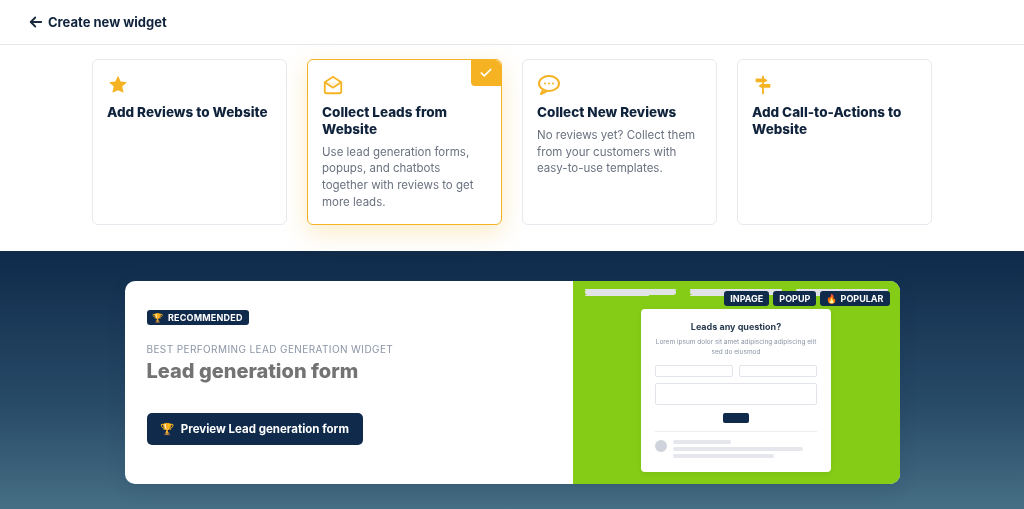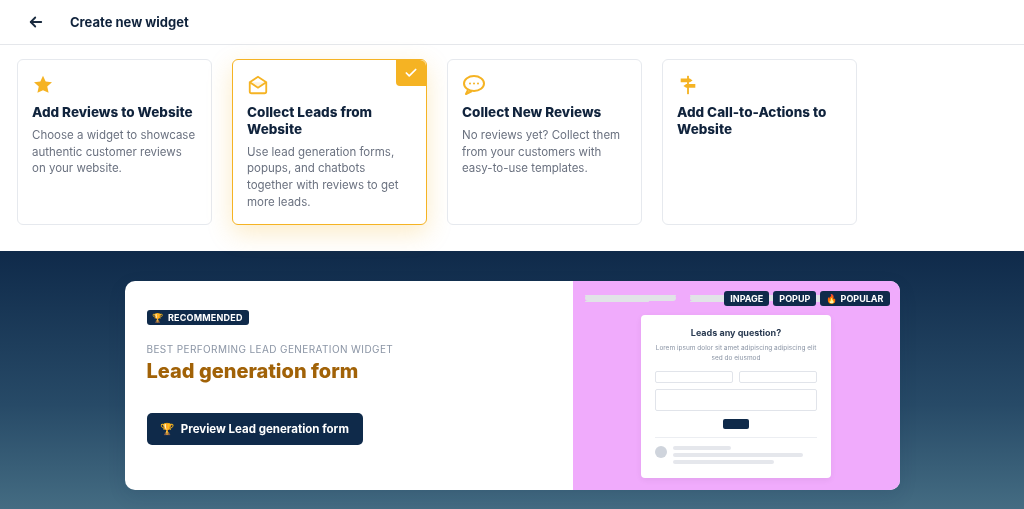--- a/index.html
+++ b/index.html
@@ -10,41 +10,41 @@
     --amber:#f5b323;
     --accent:#f5b323;
     --card:#ffffff;
     --bg:#ffffff;
     --divider:#e5e7eb;
     --shadow:0 6px 18px rgba(15,42,74,.12);
     --radius:6px;
   }
   *{box-sizing:border-box;font-family:Inter,Segoe UI,Arial,Helvetica,sans-serif;}
   body{margin:0;background:#fff;color:var(--text);}
-  .topbar{display:flex;align-items:center;gap:22px;padding:10px 24px;border-bottom:1px solid var(--divider);}
+  .topbar{display:flex;align-items:center;padding:10px 24px;border-bottom:1px solid var(--divider);}
   .back-btn{display:inline-flex;align-items:center;justify-content:center;width:24px;height:24px;border-radius:4px;color:#1a2b3f;}
   .topbar h1{font-size:13px;font-weight:700;margin:0;color:#10233c;}
 
-  .cards-row{display:flex;gap:20px;padding:14px 17px 26px;}
+  .cards-row{display:flex;gap:20px;justify-content:center;padding:14px 17px 26px;}
   .card{position:relative;width:195px;min-height:155px;border:1px solid #e6e9ee;border-radius:var(--radius);padding:14px 14px 14px 14px;background:#fff;}
   .card.selected{border-color:var(--amber);box-shadow:0 8px 24px rgba(245,179,35,.25);}
   .card .sel-corner{position:absolute;top:0;right:0;width:30px;height:26px;background:var(--amber);border-radius:0 var(--radius) 0 4px;display:flex;align-items:center;justify-content:center;color:#fff;}
   .card .icon{color:var(--amber);height:22px;display:flex;align-items:center;margin-bottom:8px;}
   .card h3{font-size:13.5px;font-weight:800;margin:4px 0 6px;color:#10233c;line-height:1.25;}
   .card p{font-size:11.5px;color:#6b7280;margin:0;line-height:1.45;}
 
   .hero-wrap{background:linear-gradient(180deg,#0f2a4a 0%,#274a67 55%,#4a7388 100%);padding:30px 24px 40px;}
   .hero{max-width:775px;margin:0 auto;background:#fff;border-radius:10px;box-shadow:var(--shadow);display:flex;overflow:hidden;min-height:170px;}
   .hero-left{flex:1;padding:24px 22px;position:relative;}
   .badge{display:inline-flex;align-items:center;gap:4px;background:#0f2a4a;color:#fff;border-radius:3px;padding:2px 6px;font-size:9px;font-weight:700;letter-spacing:.2px;}
   .subhead{font-size:10px;color:#8b95a5;letter-spacing:.4px;margin-top:18px;text-transform:uppercase;}
-  .hero-title{font-size:20px;font-weight:800;color:#a16207;margin:4px 0 30px;}
+  .hero-title{font-size:20px;font-weight:800;color:#737373;margin:4px 0 30px;}
   .cta{display:inline-flex;align-items:center;gap:6px;background:#0f2a4a;color:#fff;border:none;border-radius:5px;padding:9px 14px;font-size:11.5px;font-weight:700;}
 
-  .hero-right{width:327px;background:#f0abfc;position:relative;padding:14px 12px 12px;}
+  .hero-right{width:327px;background:#84cc16;position:relative;padding:8px 12px 12px;}
   .tags{position:absolute;top:10px;right:10px;display:flex;gap:4px;}
   .tag{background:#0f2a4a;color:#fff;font-size:9px;font-weight:700;border-radius:3px;padding:2px 6px;display:inline-flex;align-items:center;gap:3px;}
   .mock-lines{display:flex;gap:14px;margin-bottom:14px;}
   .mock-lines div{height:6px;background:#e1e3e7;border-radius:3px;flex:1;}
   .mock-lines .group{display:flex;flex-direction:column;gap:5px;flex:1;}
   .mock-lines .group span{height:5px;background:#e1e3e7;border-radius:3px;display:block;}
 
   .mock-card{background:#fff;border-radius:4px;box-shadow:0 2px 6px rgba(0,0,0,.06);max-width:190px;margin:0 auto;padding:12px 14px 14px;}
   .mock-card .mt{text-align:center;font-size:9px;font-weight:700;color:#2a3b52;margin-bottom:6px;}
   .mock-card .ml{font-size:6.5px;color:#8b95a5;text-align:center;line-height:1.4;margin-bottom:8px;}
@@ -74,21 +74,20 @@
 
 <div class="cards-row">
 
   <div class="card">
     <div class="icon">
       <svg width="22" height="22" viewBox="0 0 24 24" fill="currentColor">
           <path d="M12 2l2.9 6.3 6.9.7-5.2 4.7 1.5 6.8L12 17.8 5.9 20.5l1.5-6.8L2.2 9l6.9-.7L12 2z"></path>
         </svg>
     </div>
     <h3>Add Reviews to Website</h3>
-    <p>Choose a widget to showcase authentic customer reviews on your website.</p>
   </div>
 
   <div class="card selected">
     <div class="sel-corner">
       <svg width="14" height="14" viewBox="0 0 24 24" fill="none" stroke="currentColor" stroke-width="3" stroke-linecap="round" stroke-linejoin="round">
           <polyline points="20 6 9 17 4 12"></polyline>
         </svg>
     </div>
     <div class="icon">
       <svg width="22" height="22" viewBox="0 0 24 24" fill="none" stroke="currentColor" stroke-width="2">

